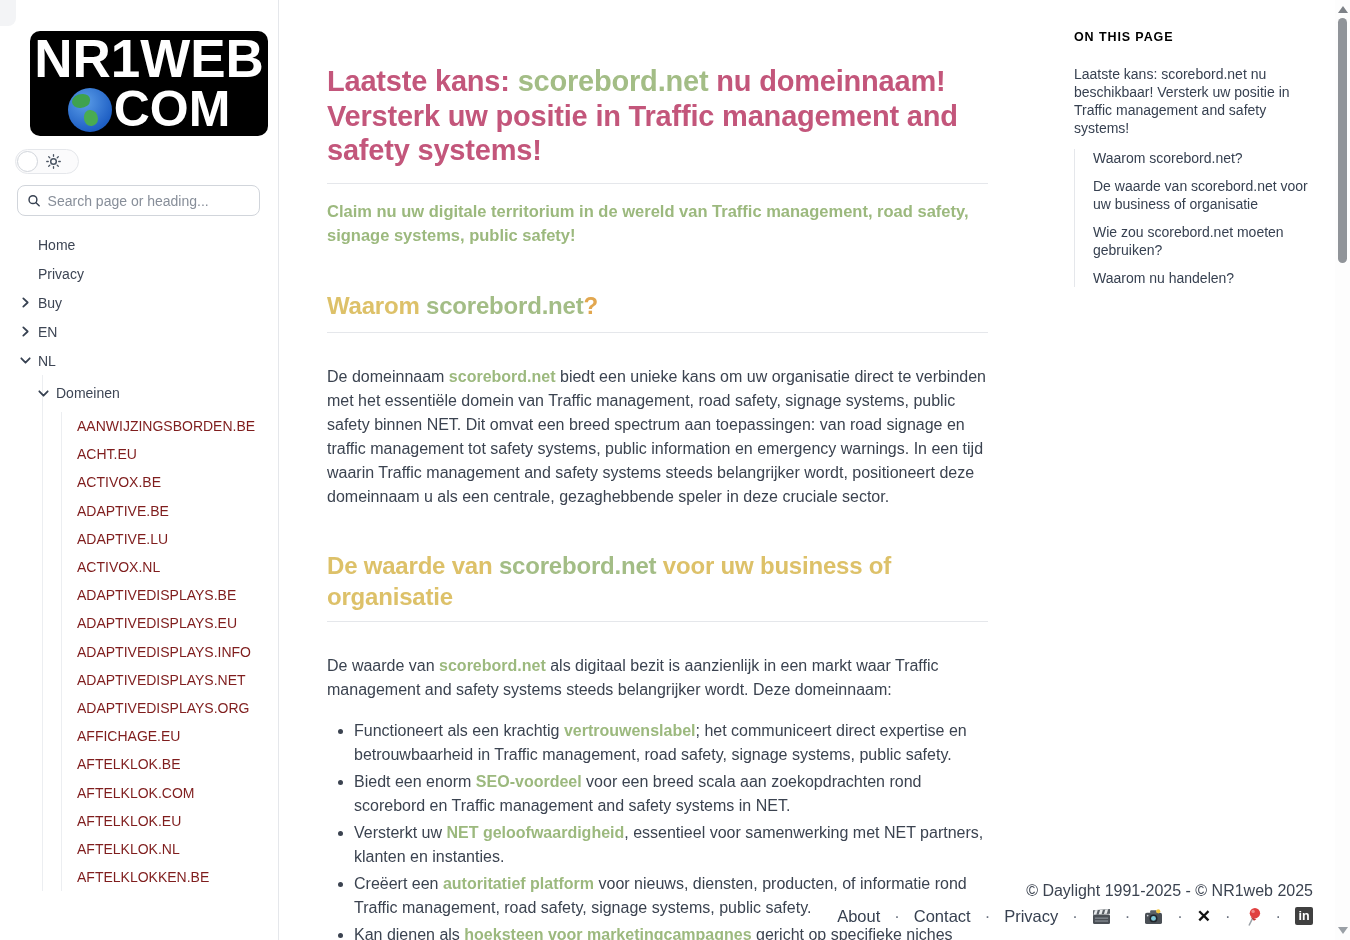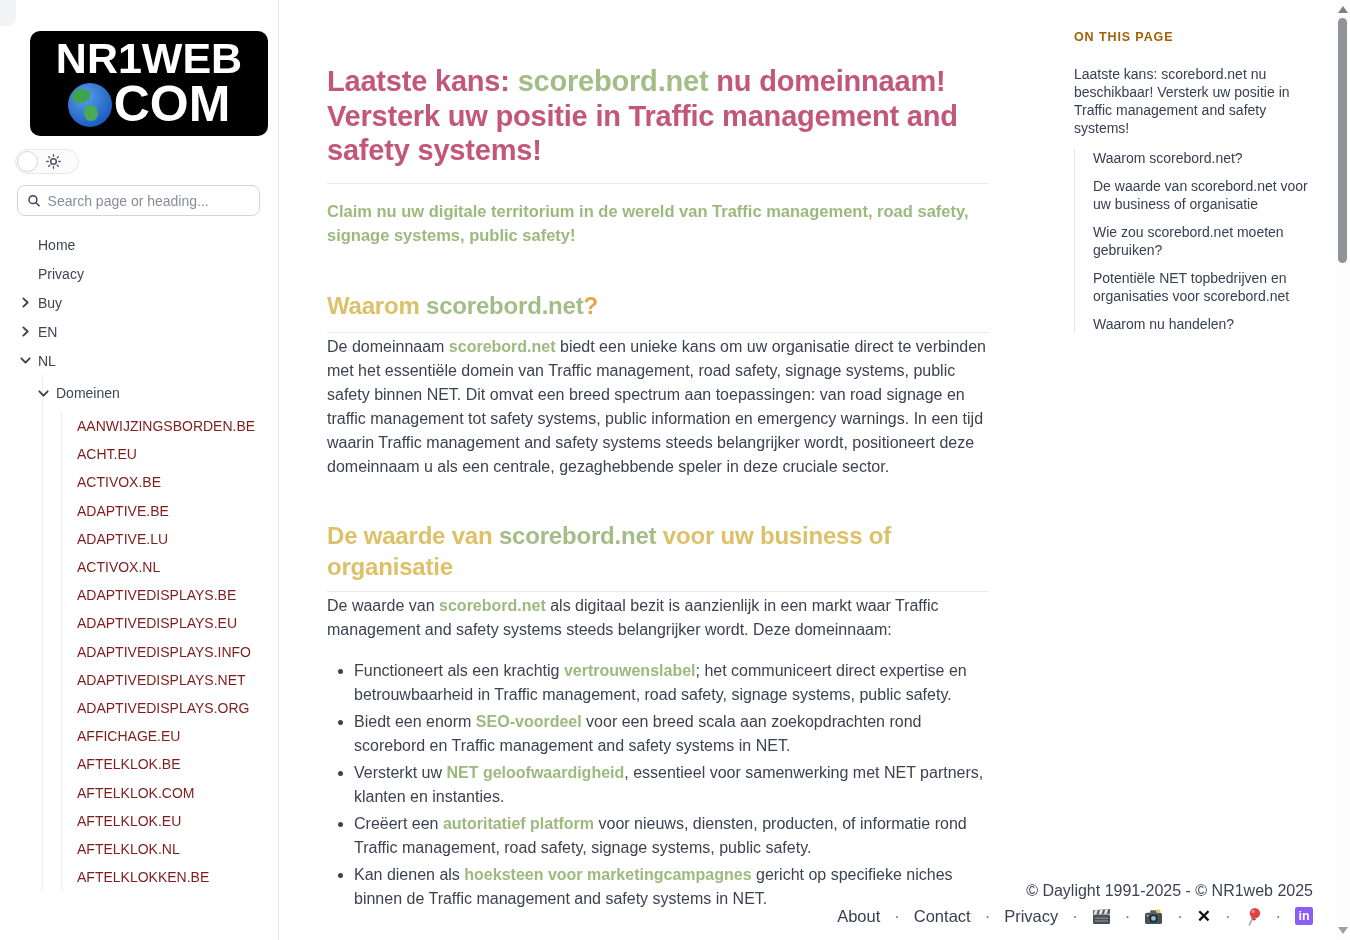--- a/index.html
+++ b/index.html
@@ -9,21 +9,21 @@
 
   
   .sidebar { position:absolute; left:0; top:0; width:279px; height:940px;
              border-right:1px solid #e5e7eb; background:#fff; }
   .corner-chip { position:absolute; left:0; top:0; width:16px; height:26px;
                  background:#f3f4f6; border-radius:0 0 8px 0; }
   .logo { position:absolute; left:30px; top:31px; width:238px; height:105px;
           background:#000; border-radius:10px; color:#fff; overflow:hidden;
           display:flex; flex-direction:column; align-items:center; justify-content:center;
           cursor:pointer; }
-  .logo-line1 { font-size:43px; font-weight:800; letter-spacing:0px; line-height:0.95; }
+  .logo-line1 { font-size:53px; font-weight:800; letter-spacing:0px; line-height:0.95; }
   .logo-line2 { display:flex; align-items:center; line-height:0.95; margin-top:2px; }
   .logo-line2 .com { font-size:50px; font-weight:800; letter-spacing:0px; }
   .globe { width:44px; height:44px; border-radius:50%; margin-right:2px; position:relative;
            background:radial-gradient(circle at 38% 32%, #5b9de8, #1e5fc4 72%, #134a9e);
            overflow:hidden; flex:0 0 auto; }
   .globe:before { content:""; position:absolute; left:4px; top:6px; width:18px; height:14px;
                   background:#3fa24e; border-radius:60% 40% 55% 45%; }
   .globe:after  { content:""; position:absolute; left:16px; top:22px; width:14px; height:16px;
                   background:#49ab52; border-radius:45% 60% 50% 55%; }
 
@@ -67,45 +67,45 @@
   .greenb { color:#9cb97e; font-weight:700; }
   .gold   { color:#ddc169; }
   .orange { color:#e2a74f; }
   hr.rule { border:none; border-top:1px solid #e5e7eb; }
   .rule1 { margin-top:15px; }
   .subtitle { margin-top:15px; font-size:16.5px; line-height:24px; font-weight:700;
               color:#9cb97e; }
   .h2 { font-size:24px; line-height:31px; font-weight:700; letter-spacing:-0.2px; }
   .h2-1 { margin-top:43px; }
   .rule2 { margin-top:11px; }
-  .para { margin-top:2px; font-size:16px; line-height:24px; color:#3b4350; }
+  .para { margin-top:32px; font-size:16px; line-height:24px; color:#3b4350; }
   .para a { text-decoration:none; cursor:pointer; }
   .h2-2 { margin-top:41px; }
   .rule3 { margin-top:9px; }
   .bullets { margin-top:17px; padding-left:27px; }
   .bullets li { font-size:16px; line-height:24px; color:#3b4350; margin-bottom:3px; }
 
   
   .toc { position:absolute; left:1074px; top:30px; width:240px; }
-  .toc-head { font-size:12.5px; font-weight:700; letter-spacing:0.9px; color:#a16207; }
+  .toc-head { font-size:12.5px; font-weight:700; letter-spacing:0.9px; color:#000000; }
   .toc-main { margin-top:21px; font-size:14px; line-height:18px; color:#374151; cursor:pointer; }
   .toc-sub { margin-top:12px; border-left:1px solid #e5e7eb; padding-left:18px;
              list-style:none; }
   .toc-sub li { font-size:14px; line-height:18px; color:#374151; cursor:pointer;
                 margin-bottom:10px; }
 
   
   .footer { position:absolute; right:37px; bottom:12px; text-align:right; }
   .footer-copy { font-size:16px; color:#3b4350; line-height:24px; }
   .footer-links { display:flex; align-items:center; justify-content:flex-end;
                   font-size:16.5px; color:#374151; margin-top:1px; height:24px;gap:7px; }
   .footer-links a { color:#374151; text-decoration:none; cursor:pointer; }
   .fsep { margin:0 7px; color:#6b7280; }
   .x-icon { font-weight:700; color:#111; font-size:17px; cursor:pointer; }
-  .li-box { width:18px; height:18px; background:#8b5cf6; border-radius:2px; color:#fff;
+  .li-box { width:18px; height:18px; background:#404040; border-radius:2px; color:#fff;
             font-size:12.5px; font-weight:700; display:inline-flex; align-items:center;
             justify-content:center; cursor:pointer; }
   .emoji-ic { display:inline-flex; cursor:pointer; }
 
   
   .scrollbar { position:absolute; right:0; top:0; width:15px; height:940px; background:#fdfdfd; }
   .scroll-up { position:absolute; top:6px; left:3px; width:0; height:0;
                border-left:5px solid transparent; border-right:5px solid transparent;
                border-bottom:7px solid #7d8187; cursor:pointer; }
   .scroll-thumb { position:absolute; top:18px; left:3px; width:9px; height:245px;
@@ -248,21 +248,20 @@
       </ul>
   </main>
 
   <aside class="toc">
     <div class="toc-head">ON THIS PAGE</div>
     <div class="toc-main">Laatste kans: scorebord.net nu beschikbaar! Versterk uw positie in Traffic management and safety systems!</div>
     <ul class="toc-sub">
         <li>Waarom scorebord.net?</li>
         <li>De waarde van scorebord.net voor uw business of organisatie</li>
         <li>Wie zou scorebord.net moeten gebruiken?</li>
-        <li>Potentiële NET topbedrijven en organisaties voor scorebord.net</li>
         <li>Waarom nu handelen?</li>
       </ul>
   </aside>
 
   <div class="footer">
     <div class="footer-copy">© Daylight 1991-2025 - © NR1web 2025</div>
     <div class="footer-links">
       <a>About</a>
       <span class="fsep">·</span>
       <a>Contact</a>

